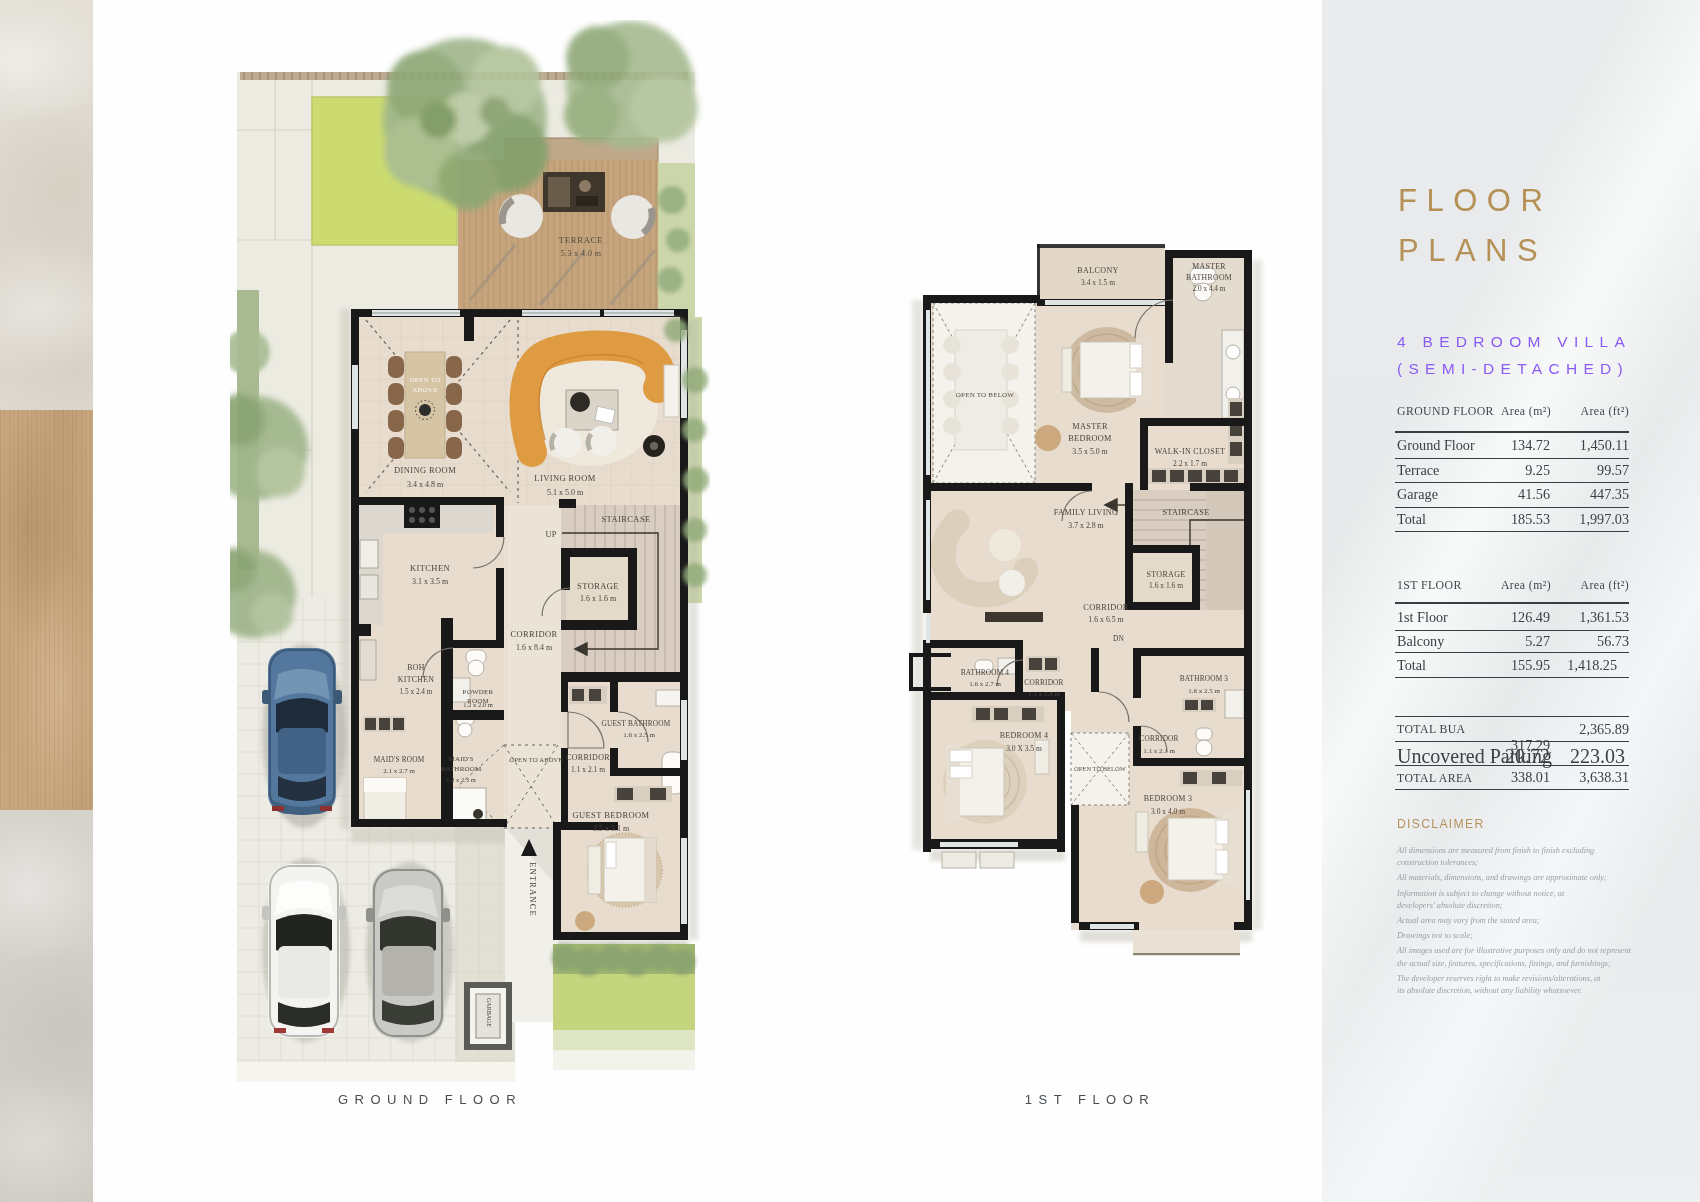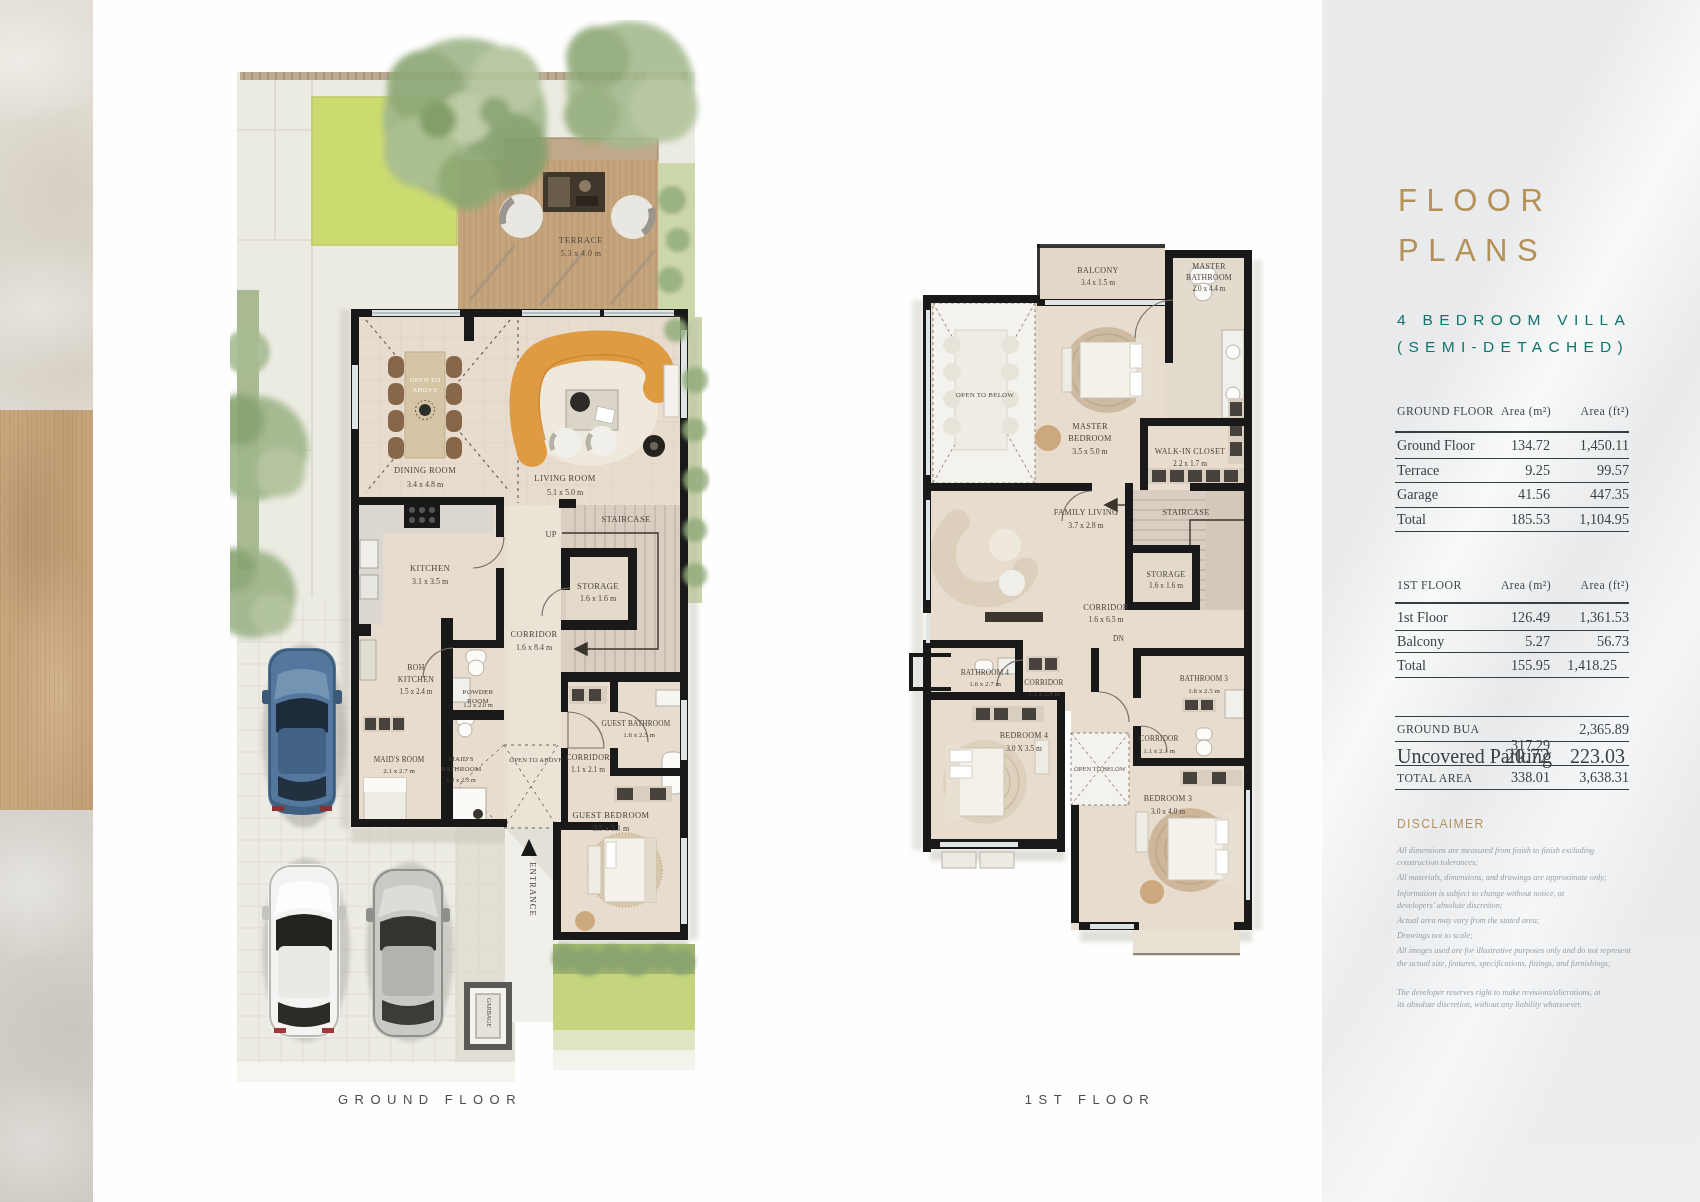--- a/index.html
+++ b/index.html
@@ -34,21 +34,21 @@
 
 <div class="abs" style="left:1322px;top:0;width:378px;height:1202px;
   background:
     linear-gradient(118deg, rgba(255,255,255,0) 30%, rgba(252,253,253,.8) 42%, rgba(233,235,236,0) 55%),
     linear-gradient(118deg, rgba(255,255,255,0) 55%, rgba(250,251,252,.7) 68%, rgba(233,235,236,0) 80%),
     linear-gradient(180deg,#e9ebec 0%,#e7e9ea 60%,#eceeef 100%);"></div>
 
 <div class="abs" style="left:1398px;top:176px;width:300px;color:#b59157;font-size:31px;
   letter-spacing:9.5px;line-height:50px;font-family:'Liberation Sans',sans-serif;">FLOOR<br>PLANS</div>
 
-<div class="abs" style="left:1397px;top:306px;width:300px;color:#0f766e;font-size:15.5px;
+<div class="abs" style="left:1397px;top:328px;width:300px;color:#8b5cf6;font-size:15.5px;
   letter-spacing:6.3px;line-height:27px;">4 BEDROOM VILLA<br>(SEMI-DETACHED)</div>
 
 <div class="abs" style="left:1395px;top:402px;width:234px;font-family:'Liberation Serif',serif;color:#3a4046;">
   <div style="position:relative;height:29px;font-size:11.8px;letter-spacing:.4px;color:#40474e;">
     <span style="position:absolute;left:2px;top:2px;">GROUND FLOOR</span>
     <span style="position:absolute;right:78px;top:2px;">Area (m²)</span>
     <span style="position:absolute;right:0;top:2px;">Area (ft²)</span>
   </div>
   <div style="border-top:2px solid #383e44;position:relative;height:25px;font-size:14.2px;">
     <span style="position:absolute;left:2px;top:4px;">Ground Floor</span>
@@ -61,21 +61,21 @@
       <span style="position:absolute;right:0;top:3px;">99.57</span>
   </div>
   <div style="border-top:1.4px solid #383e44;position:relative;height:24px;font-size:14.2px;">
     <span style="position:absolute;left:2px;top:3px;">Garage</span>
       <span style="position:absolute;right:79px;top:3px;">41.56</span>
       <span style="position:absolute;right:0;top:3px;">447.35</span>
   </div>
   <div style="border-top:1.4px solid #383e44;border-bottom:1.4px solid #383e44;position:relative;height:23px;font-size:14.2px;">
     <span style="position:absolute;left:2px;top:3px;">Total</span>
       <span style="position:absolute;right:79px;top:3px;">185.53</span>
-      <span style="position:absolute;right:0;top:3px;">1,104.95</span>
+      <span style="position:absolute;right:0;top:3px;">1,997.03</span>
   </div>
 </div>
 
 <div class="abs" style="left:1395px;top:576px;width:234px;font-family:'Liberation Serif',serif;color:#3a4046;">
   <div style="position:relative;height:26px;font-size:11.8px;letter-spacing:.4px;color:#40474e;">
     <span style="position:absolute;left:2px;top:2px;">1ST FLOOR</span>
     <span style="position:absolute;right:78px;top:2px;">Area (m²)</span>
     <span style="position:absolute;right:0;top:2px;">Area (ft²)</span>
   </div>
   <div style="border-top:2px solid #383e44;position:relative;height:26px;font-size:14.2px;">
@@ -90,21 +90,21 @@
   </div>
   <div style="border-top:1.4px solid #383e44;border-bottom:1.4px solid #383e44;position:relative;height:24px;font-size:14.2px;">
     <span style="position:absolute;left:2px;top:4px;">Total</span>
       <span style="position:absolute;right:79px;top:4px;">155.95</span>
       <span style="position:absolute;right:12px;top:4px;margin-left:12px;">1,418.25</span>
   </div>
 </div>
 
 <div class="abs" style="left:1395px;top:716px;width:234px;font-family:'Liberation Serif',serif;color:#3a4046;">
   <div style="border-top:1.6px solid #383e44;position:relative;height:24px;">
-    <span style="position:absolute;left:2px;top:5px;font-size:11.8px;letter-spacing:.4px;">GROUND BUA</span>
+    <span style="position:absolute;left:2px;top:5px;font-size:11.8px;letter-spacing:.4px;">TOTAL BUA</span>
       <span style="position:absolute;right:79px;top:20px;font-size:14.2px;">317.29</span>
       <span style="position:absolute;right:0;top:4px;font-size:14.2px;">2,365.89</span>
   </div>
   <div style="border-top:1.4px solid #383e44;position:relative;height:23px;font-size:20px;">
     <span style="position:absolute;left:2px;top:3px;">Uncovered Parking</span>
       <span style="position:absolute;right:79px;top:3px;">20.72</span>
       <span style="position:absolute;right:4px;top:3px;">223.03</span>
   </div>
   <div style="border-top:1.4px solid #383e44;border-bottom:1.4px solid #383e44;position:relative;height:23px;">
     <span style="position:absolute;left:2px;top:5px;font-size:11.8px;letter-spacing:.4px;">TOTAL AREA</span>
@@ -115,21 +115,21 @@
 
 <div class="abs" style="left:1397px;top:817px;color:#b5935f;font-size:12.2px;letter-spacing:1.3px;">DISCLAIMER</div>
 
 <div class="abs" style="left:1397px;top:845px;width:266px;font-family:'Liberation Serif',serif;
   font-style:italic;font-size:8.3px;line-height:12.2px;color:#989ea3;">
   <p style="margin:0 0 3px 0;">All dimensions are measured from finish to finish excluding<br>construction tolerances;</p>
   <p style="margin:0 0 3px 0;">All materials, dimensions, and drawings are approximate only;</p>
   <p style="margin:0 0 3px 0;">Information is subject to change without notice, at<br>developers' absolute discretion;</p>
   <p style="margin:0 0 3px 0;">Actual area may vary from the stated area;</p>
   <p style="margin:0 0 3px 0;">Drawings not to scale;</p>
-  <p style="margin:0 0 17px 0;">All images used are for illustrative purposes only and do not represent<br>the actual size, features, specifications, fittings, and furnishings;</p>
+  <p style="margin:0 0 3px 0;">All images used are for illustrative purposes only and do not represent<br>the actual size, features, specifications, fittings, and furnishings;</p>
   <p style="margin:0;">The developer reserves right to make revisions/alterations, at<br>its absolute discretion, without any liability whatsoever.</p>
 </div>
 
 <svg class="abs" style="left:230px;top:20px;" width="480" height="1085" viewBox="230 20 480 1085" font-family="Liberation Serif,serif" fill="none">
 
   <rect x="237" y="72" width="458" height="530" fill="#ecebe2"></rect>
 
   <rect x="237" y="598" width="278" height="484" fill="#edecE4"></rect>
 
   <g stroke="#ddd9cd" stroke-width="1" opacity=".8">

